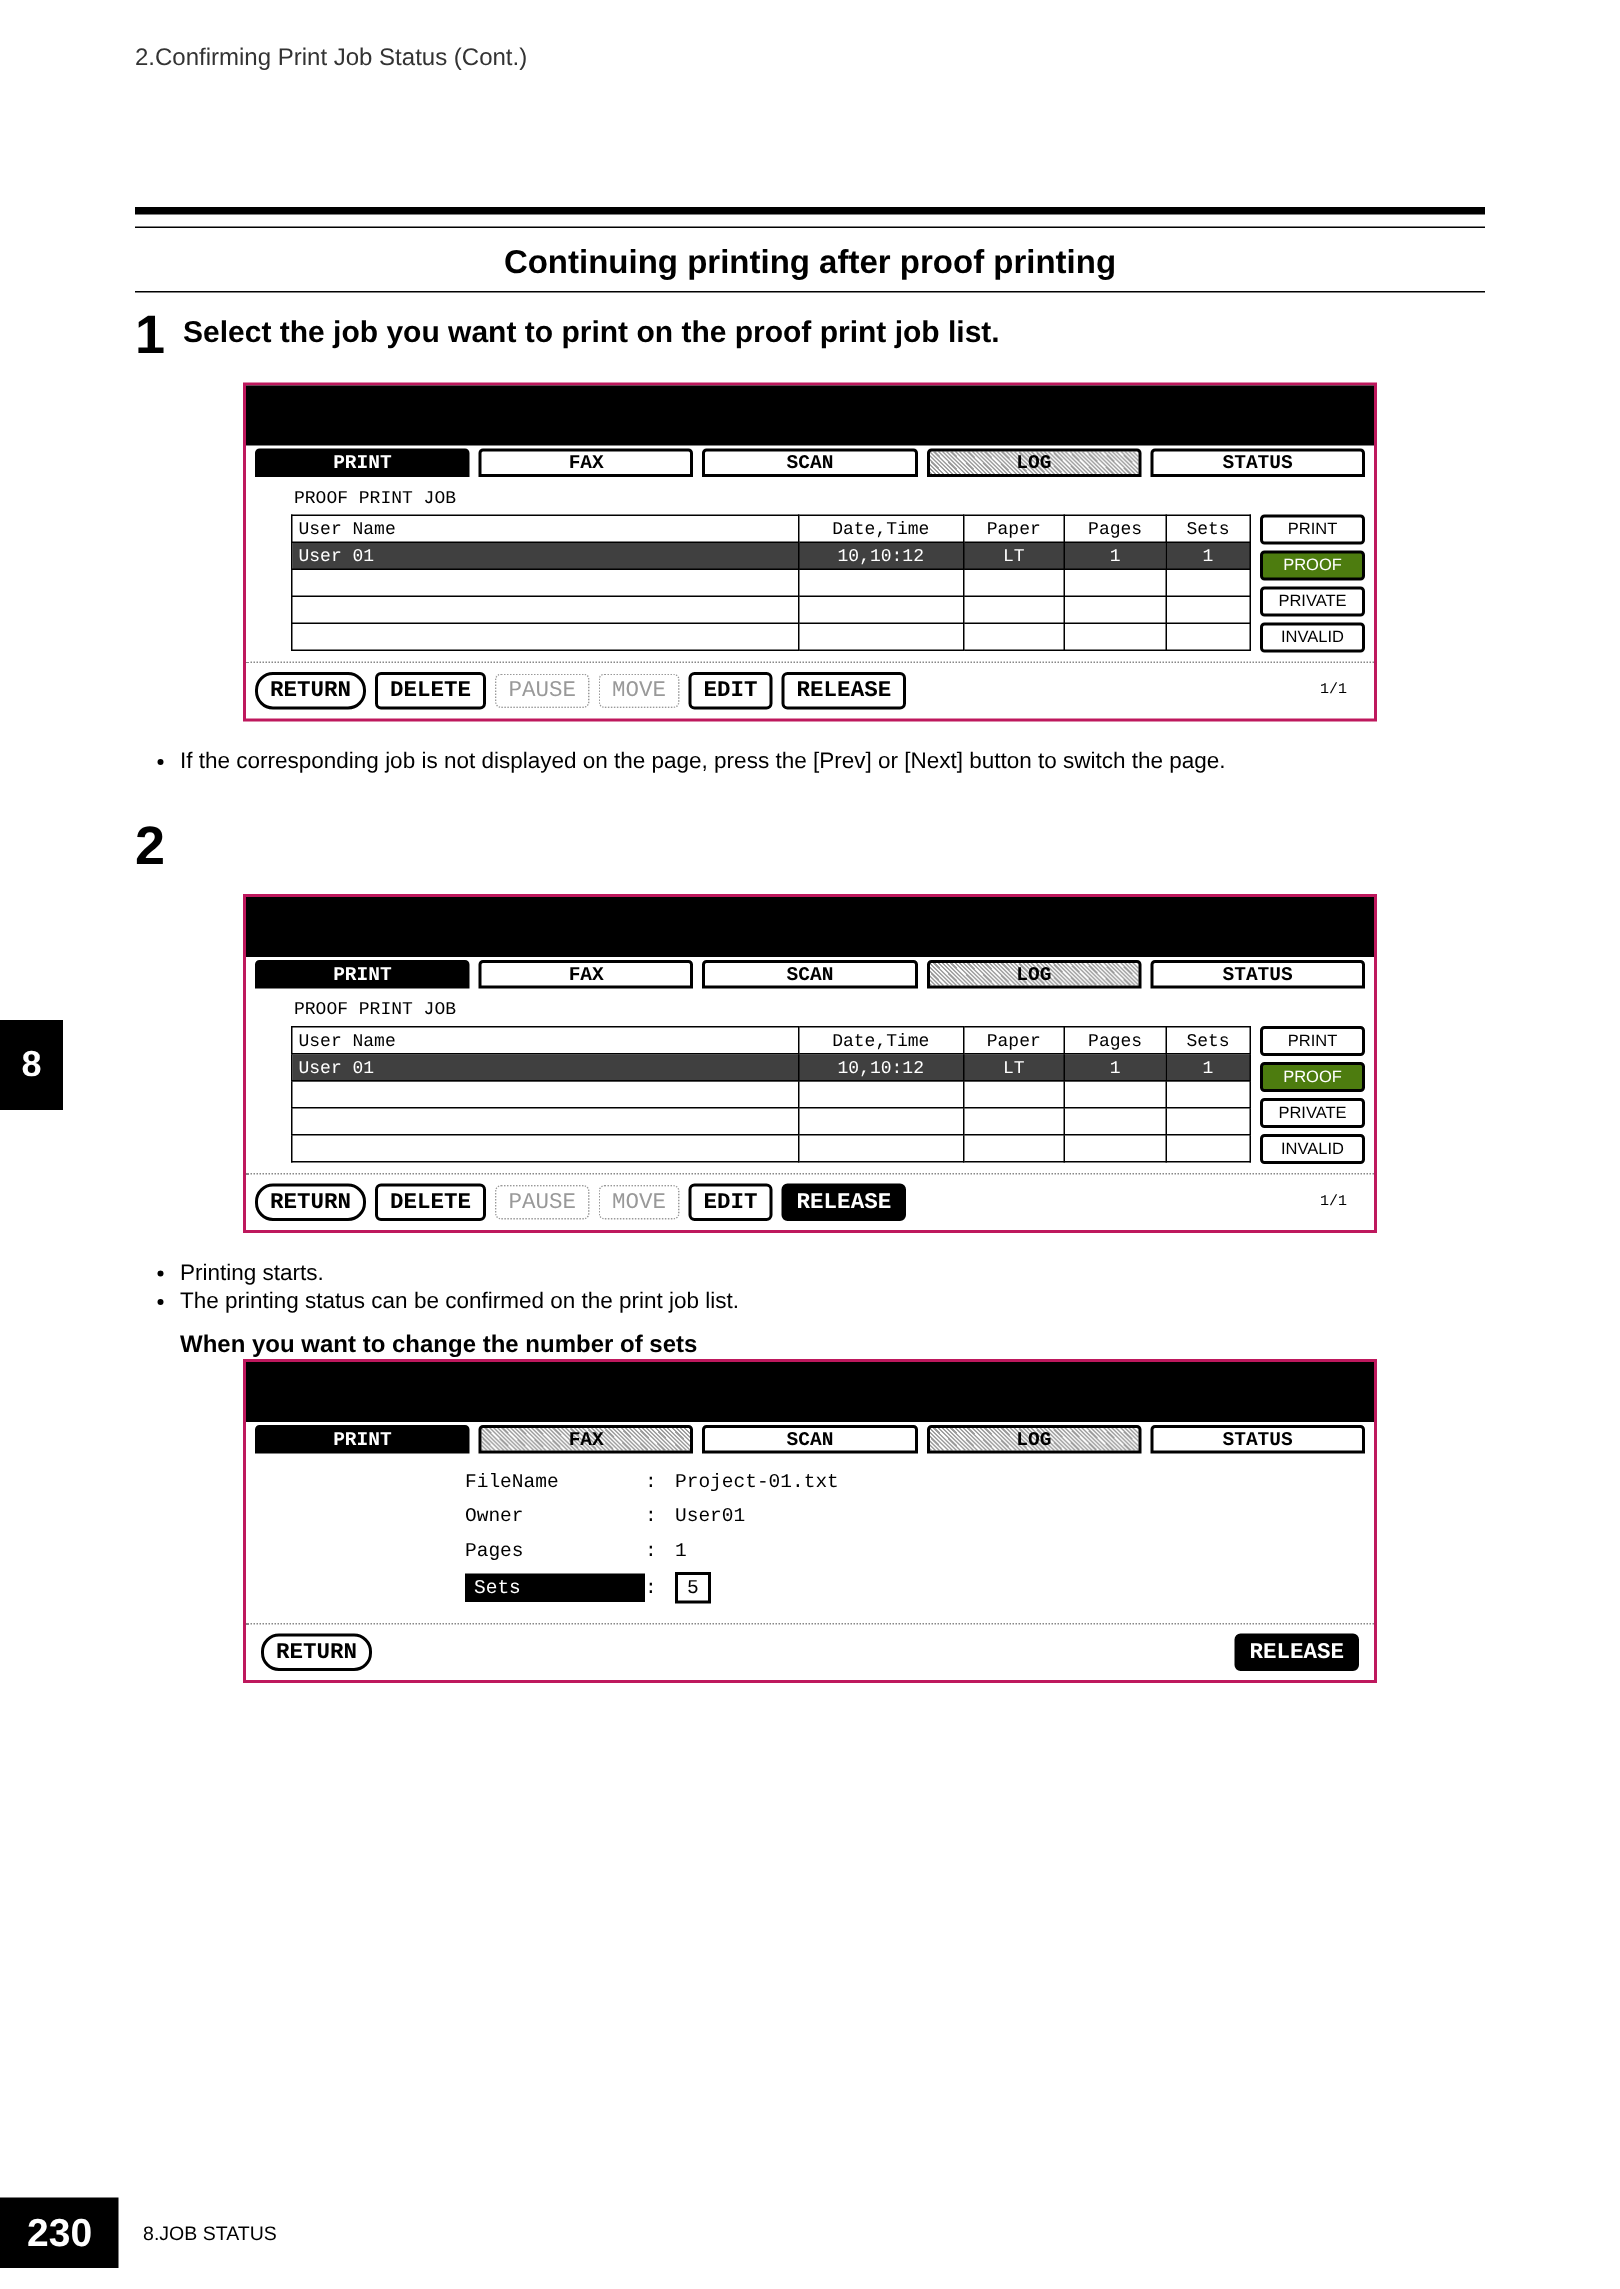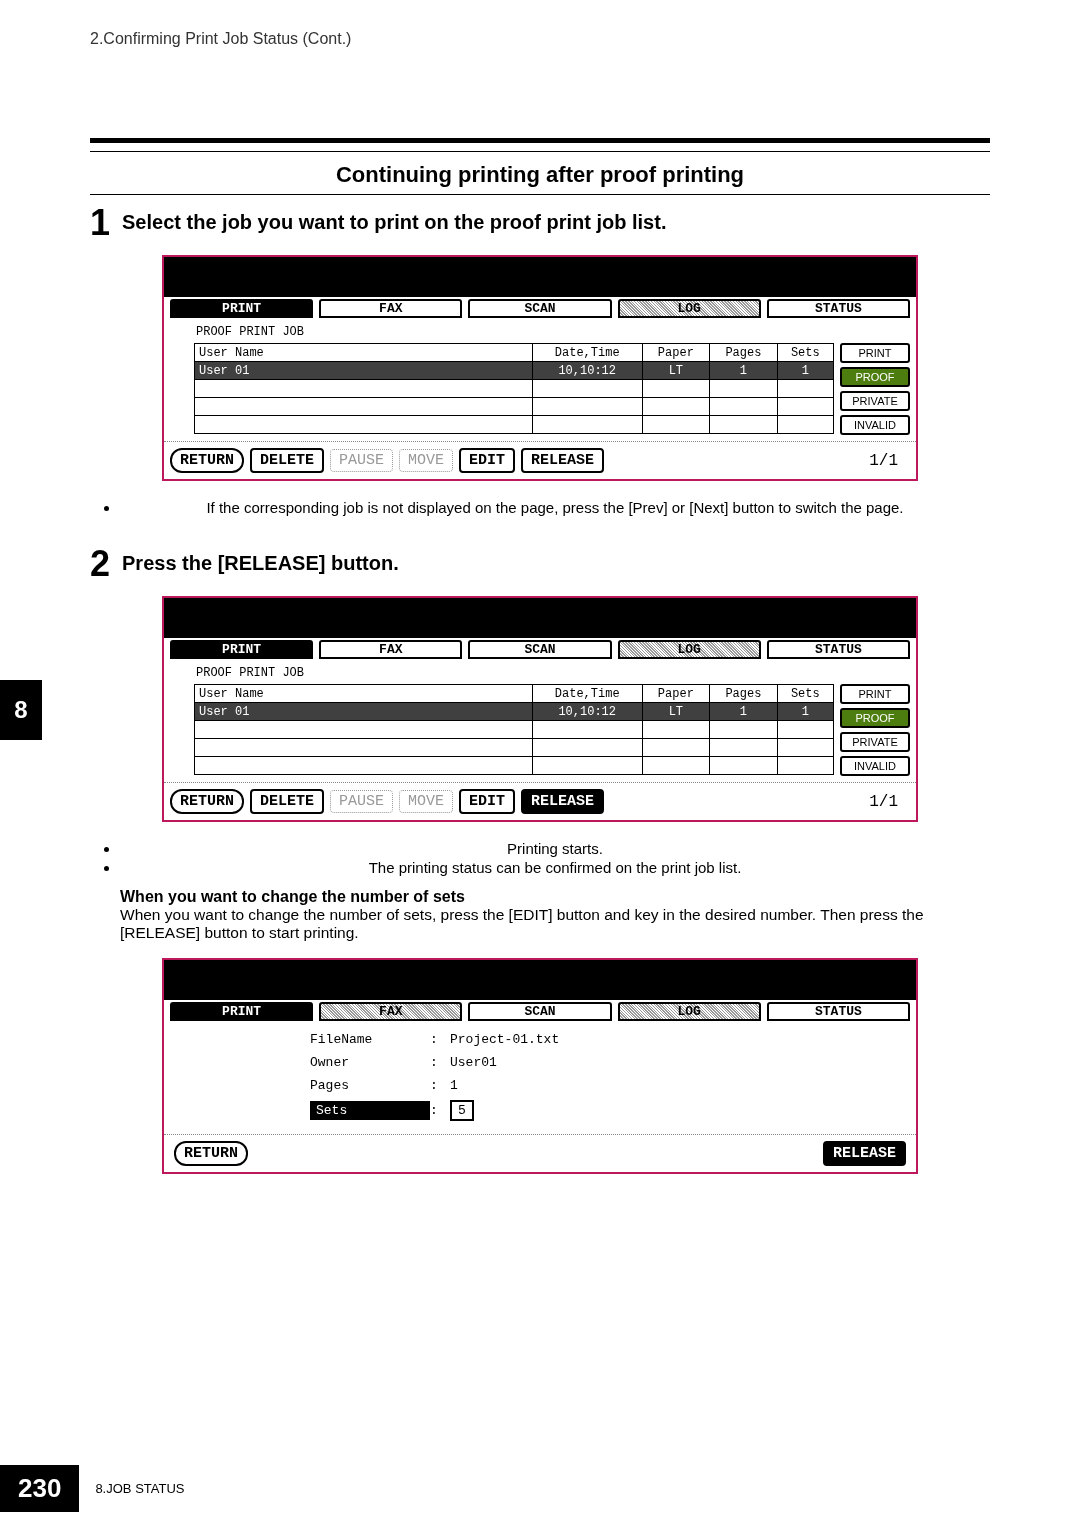--- a/index.html
+++ b/index.html
@@ -173,28 +173,27 @@
       border: 1px dotted #999;
       color: #999;
       font-weight: normal;
     }
     .bbtn.dark {
       background: #000;
       color: #fff;
     }
     .page-frac {
       font-family: "Courier New", monospace;
-      font-size: 16px;
+      font-size: 10px;
       margin-left: auto;
       padding-right: 12px;
     }
     .bullet-list {
       padding-left: 30px;
       margin-bottom: 30px;
-      text-align: center;
     }
     .bullet-list li {
       font-size: 15px;
       margin: 2px 0;
       list-style: disc;
     }
     .subheading {
       font-size: 16px;
       font-weight: bold;
       margin-top: 8px;
@@ -358,21 +357,20 @@
     <div class="page-frac">1/1</div>
   </div>
 </div>
 
 <ul class="bullet-list">
   <li>If the corresponding job is not displayed on the page, press the [Prev] or [Next] button to switch the page.</li>
 </ul>
 
 <div class="step-row">
   <div class="step-num">2</div>
-  <div class="step-text">Press the [RELEASE] button.</div>
 </div>
 
 <div class="screenshot">
   <div class="screen-top-black"></div>
   <div class="screen-tabs">
     <div class="tab active">PRINT</div>
     <div class="tab">FAX</div>
     <div class="tab">SCAN</div>
     <div class="tab halftone">LOG</div>
     <div class="tab">STATUS</div>
@@ -440,21 +438,20 @@
   </div>
 </div>
 
 <ul class="bullet-list" style="margin-bottom:12px">
   <li>Printing starts.</li>
   <li>The printing status can be confirmed on the print job list.</li>
 </ul>
 
 <div style="padding-left:30px">
   <div class="subheading">When you want to change the number of sets</div>
-  <div class="body-para">When you want to change the number of sets, press the [EDIT] button and key in the desired number. Then press the [RELEASE] button to start printing.</div>
 </div>
 
 <div class="screenshot">
   <div class="screen-top-black"></div>
   <div class="screen-tabs">
     <div class="tab active">PRINT</div>
     <div class="tab halftone">FAX</div>
     <div class="tab">SCAN</div>
     <div class="tab halftone">LOG</div>
     <div class="tab">STATUS</div>

